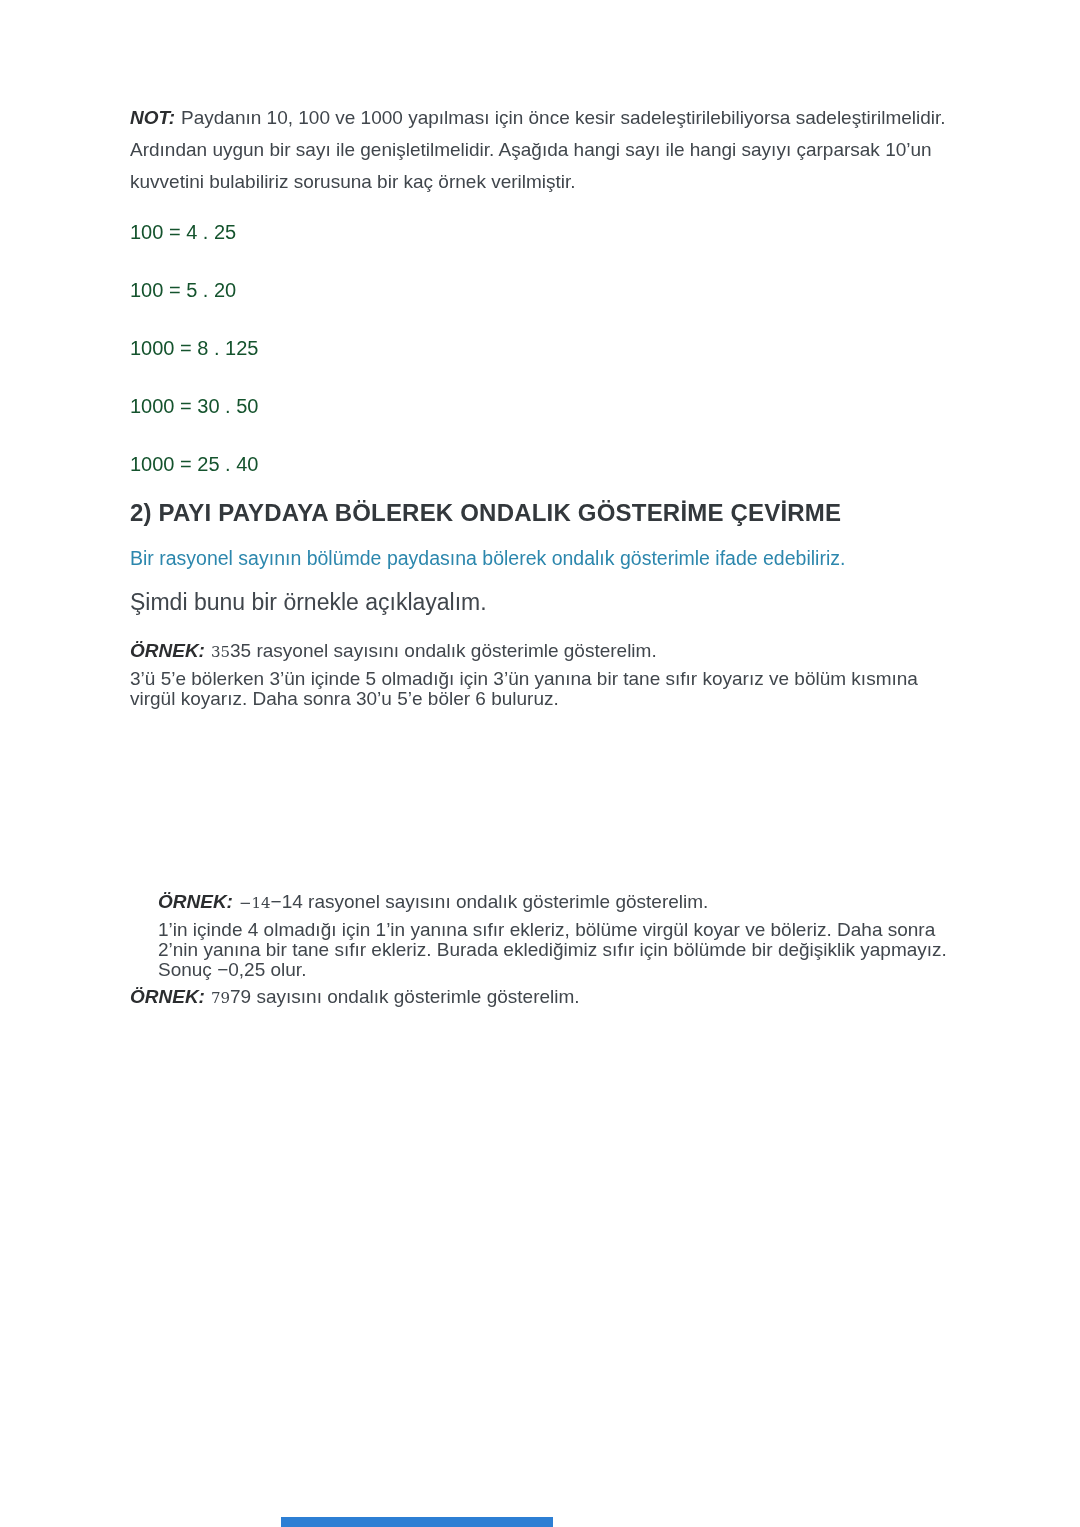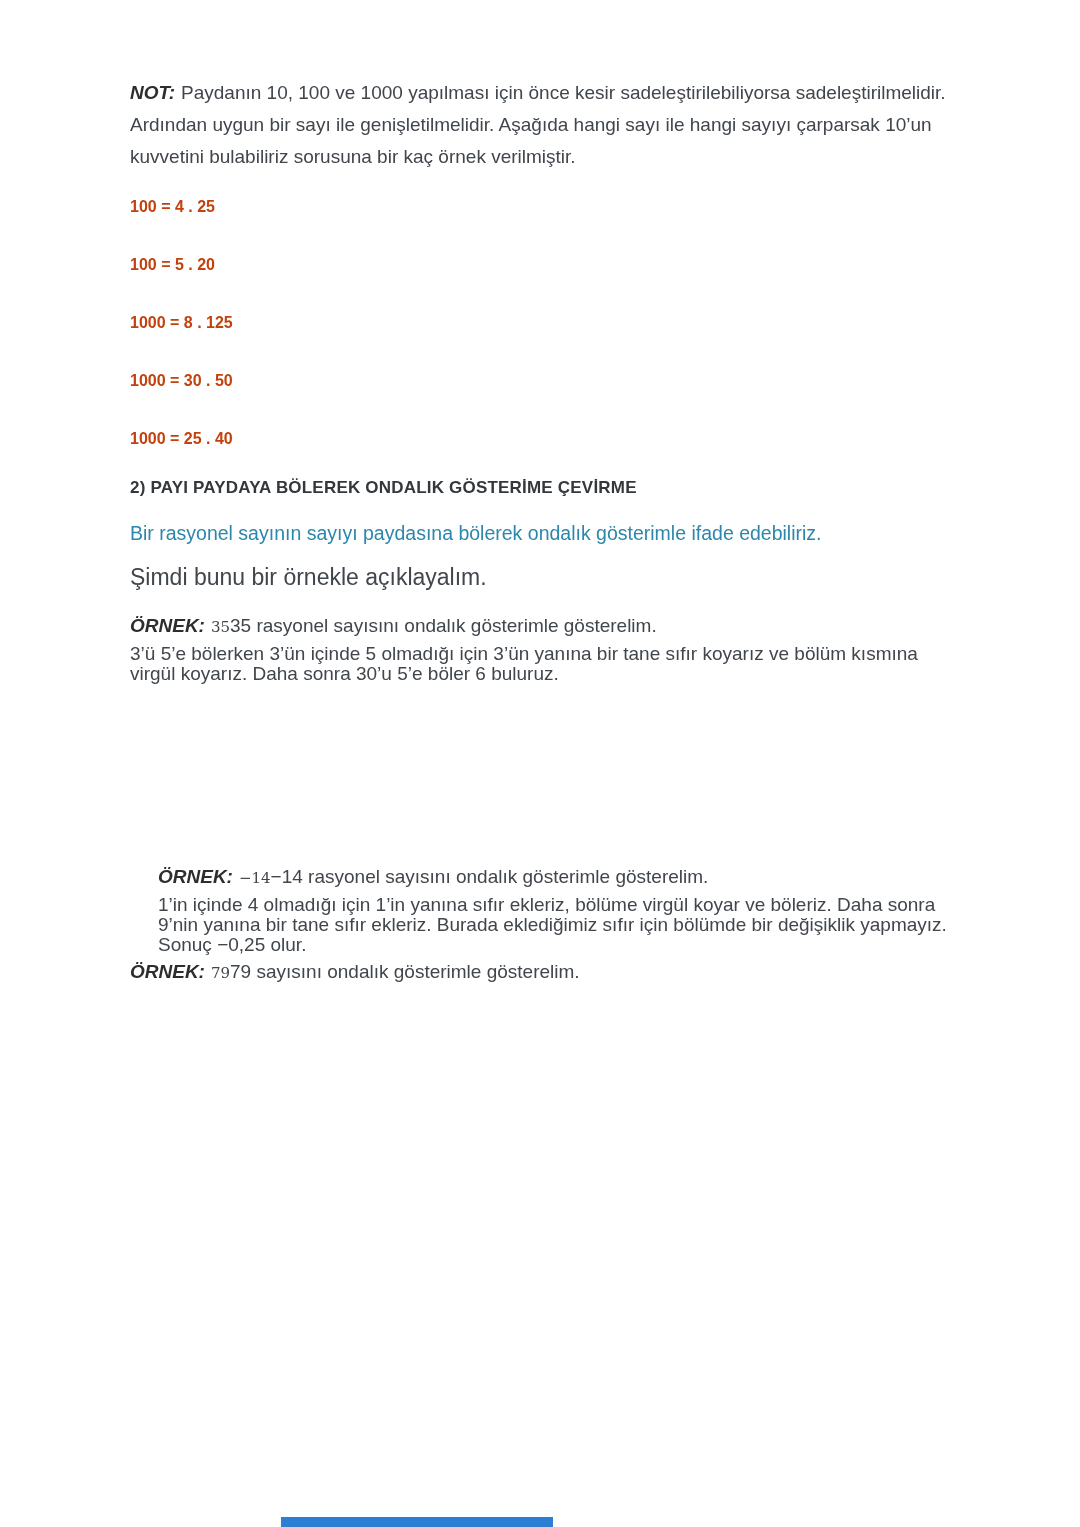--- a/index.html
+++ b/index.html
@@ -13,41 +13,40 @@
     overflow: hidden;
   }
   .content {
     position: absolute;
     left: 130px;
     top: 0;
     width: 824px;
   }
   p { margin: 0; }
   .note {
-    margin-top: 77px;
+    margin-top: 102px;
     font-size: 19px;
     line-height: 32px;
   }
   .inline-label {
     font-weight: 700;
     font-style: italic;
     color: #2b2d2f;
     margin-right: 6px;
   }
   .eq {
-    font-size: 16px;
+    font-size: 20px;
     line-height: 32px;
-    color: #c2410c;
-    font-weight: bold;
+    color: #14532d;
   }
   .eq-1 { margin-top: 18px; }
   .eq + .eq { margin-top: 26px; }
   .section-heading {
     margin: 16px 0 0 0;
-    font-size: 17px;
+    font-size: 24px;
     line-height: 33px;
     font-weight: 700;
     color: #33383c;
     letter-spacing: 0.2px;
   }
   .lead {
     margin-top: 13px;
     font-size: 19.5px;
     line-height: 32px;
     color: #2c87ad;
@@ -87,32 +86,32 @@
   <p class="note"><strong class="inline-label">NOT:</strong><span>Paydanın 10, 100 ve 1000 yapılması için önce kesir sadeleştirilebiliyorsa sadeleştirilmelidir. Ardından uygun bir sayı ile genişletilmelidir. Aşağıda hangi sayı ile hangi sayıyı çarparsak 10’un kuvvetini bulabiliriz sorusuna bir kaç örnek verilmiştir.</span></p>
 
   <p class="eq eq-1">100 = 4 . 25</p>
   <p class="eq">100 = 5 . 20</p>
   <p class="eq">1000 = 8 . 125</p>
   <p class="eq">1000 = 30 . 50</p>
   <p class="eq">1000 = 25 . 40</p>
 
   <h2 class="section-heading">2) PAYI PAYDAYA BÖLEREK ONDALIK GÖSTERİME ÇEVİRME</h2>
 
-  <p class="lead">Bir rasyonel sayının sayıyı paydasına bölerek ondalık gösterimle ifade edebiliriz.</p>
+  <p class="lead">Bir rasyonel sayının bölümde paydasına bölerek ondalık gösterimle ifade edebiliriz.</p>
 
   <p class="intro">Şimdi bunu bir örnekle açıklayalım.</p>
 
   <div class="example example-1">
     <p class="example-head"><strong class="inline-label">ÖRNEK:</strong><span class="math-frac">35</span><span>35</span><span> rasyonel sayısını ondalık gösterimle gösterelim.</span></p>
     <p class="example-body">3’ü 5’e bölerken 3’ün içinde 5 olmadığı için 3’ün yanına bir tane sıfır koyarız ve bölüm kısmına virgül koyarız. Daha sonra 30’u 5’e böler 6 buluruz.</p>
   </div>
 
   <div class="example example-2">
     <p class="example-head"><strong class="inline-label">ÖRNEK:</strong><span class="math-frac">−14</span><span>−14</span><span> rasyonel sayısını ondalık gösterimle gösterelim.</span></p>
-    <p class="example-body">1’in içinde 4 olmadığı için 1’in yanına sıfır ekleriz, bölüme virgül koyar ve böleriz. Daha sonra 9’nin yanına bir tane sıfır ekleriz. Burada eklediğimiz sıfır için bölümde bir değişiklik yapmayız. Sonuç −0,25 olur.</p>
+    <p class="example-body">1’in içinde 4 olmadığı için 1’in yanına sıfır ekleriz, bölüme virgül koyar ve böleriz. Daha sonra 2’nin yanına bir tane sıfır ekleriz. Burada eklediğimiz sıfır için bölümde bir değişiklik yapmayız. Sonuç −0,25 olur.</p>
   </div>
 
   <div class="example example-3">
     <p class="example-head"><strong class="inline-label">ÖRNEK:</strong><span class="math-frac">79</span><span>79</span><span> sayısını ondalık gösterimle gösterelim.</span></p>
   </div>
 
 </div>
 
 <div class="bottom-bar"></div>
 

